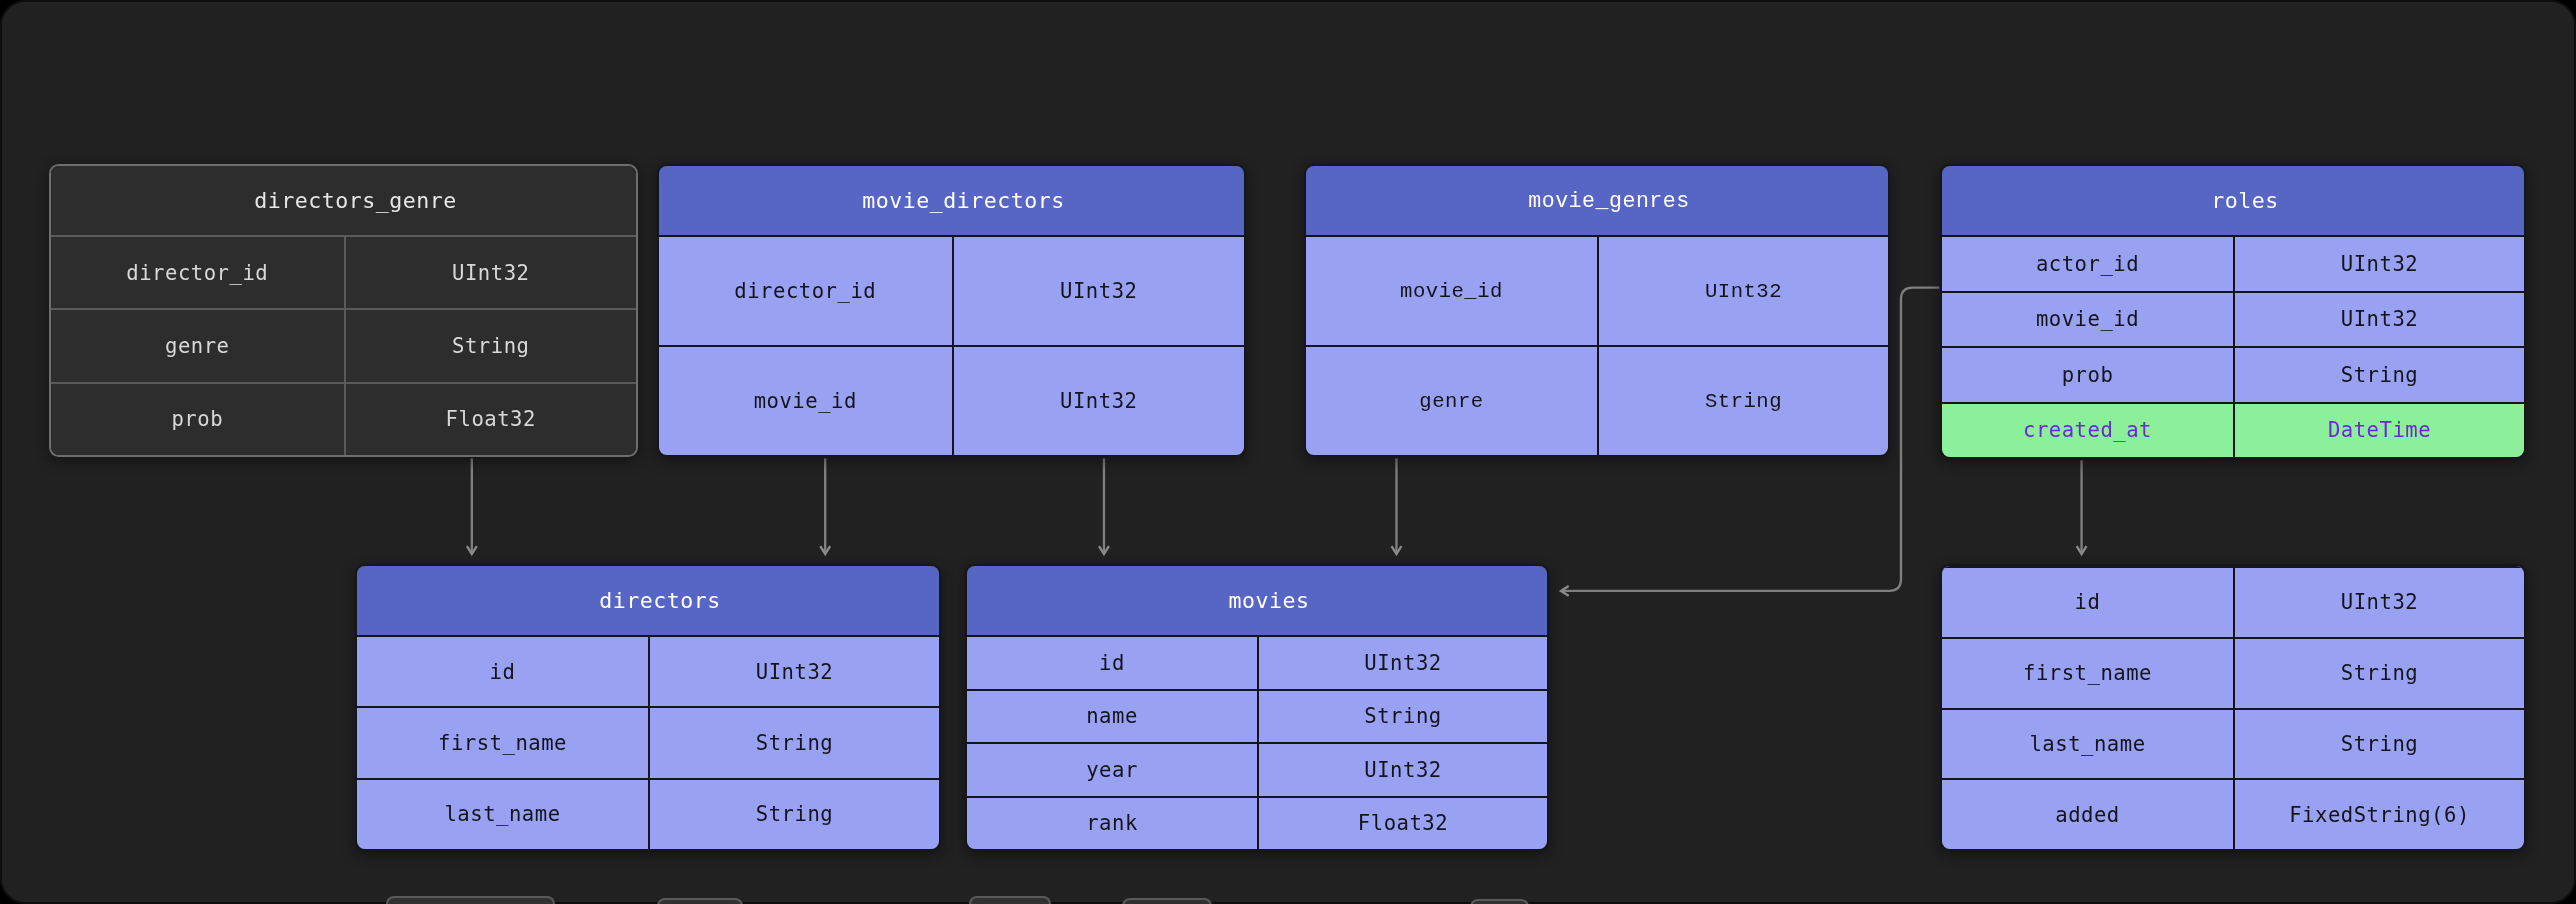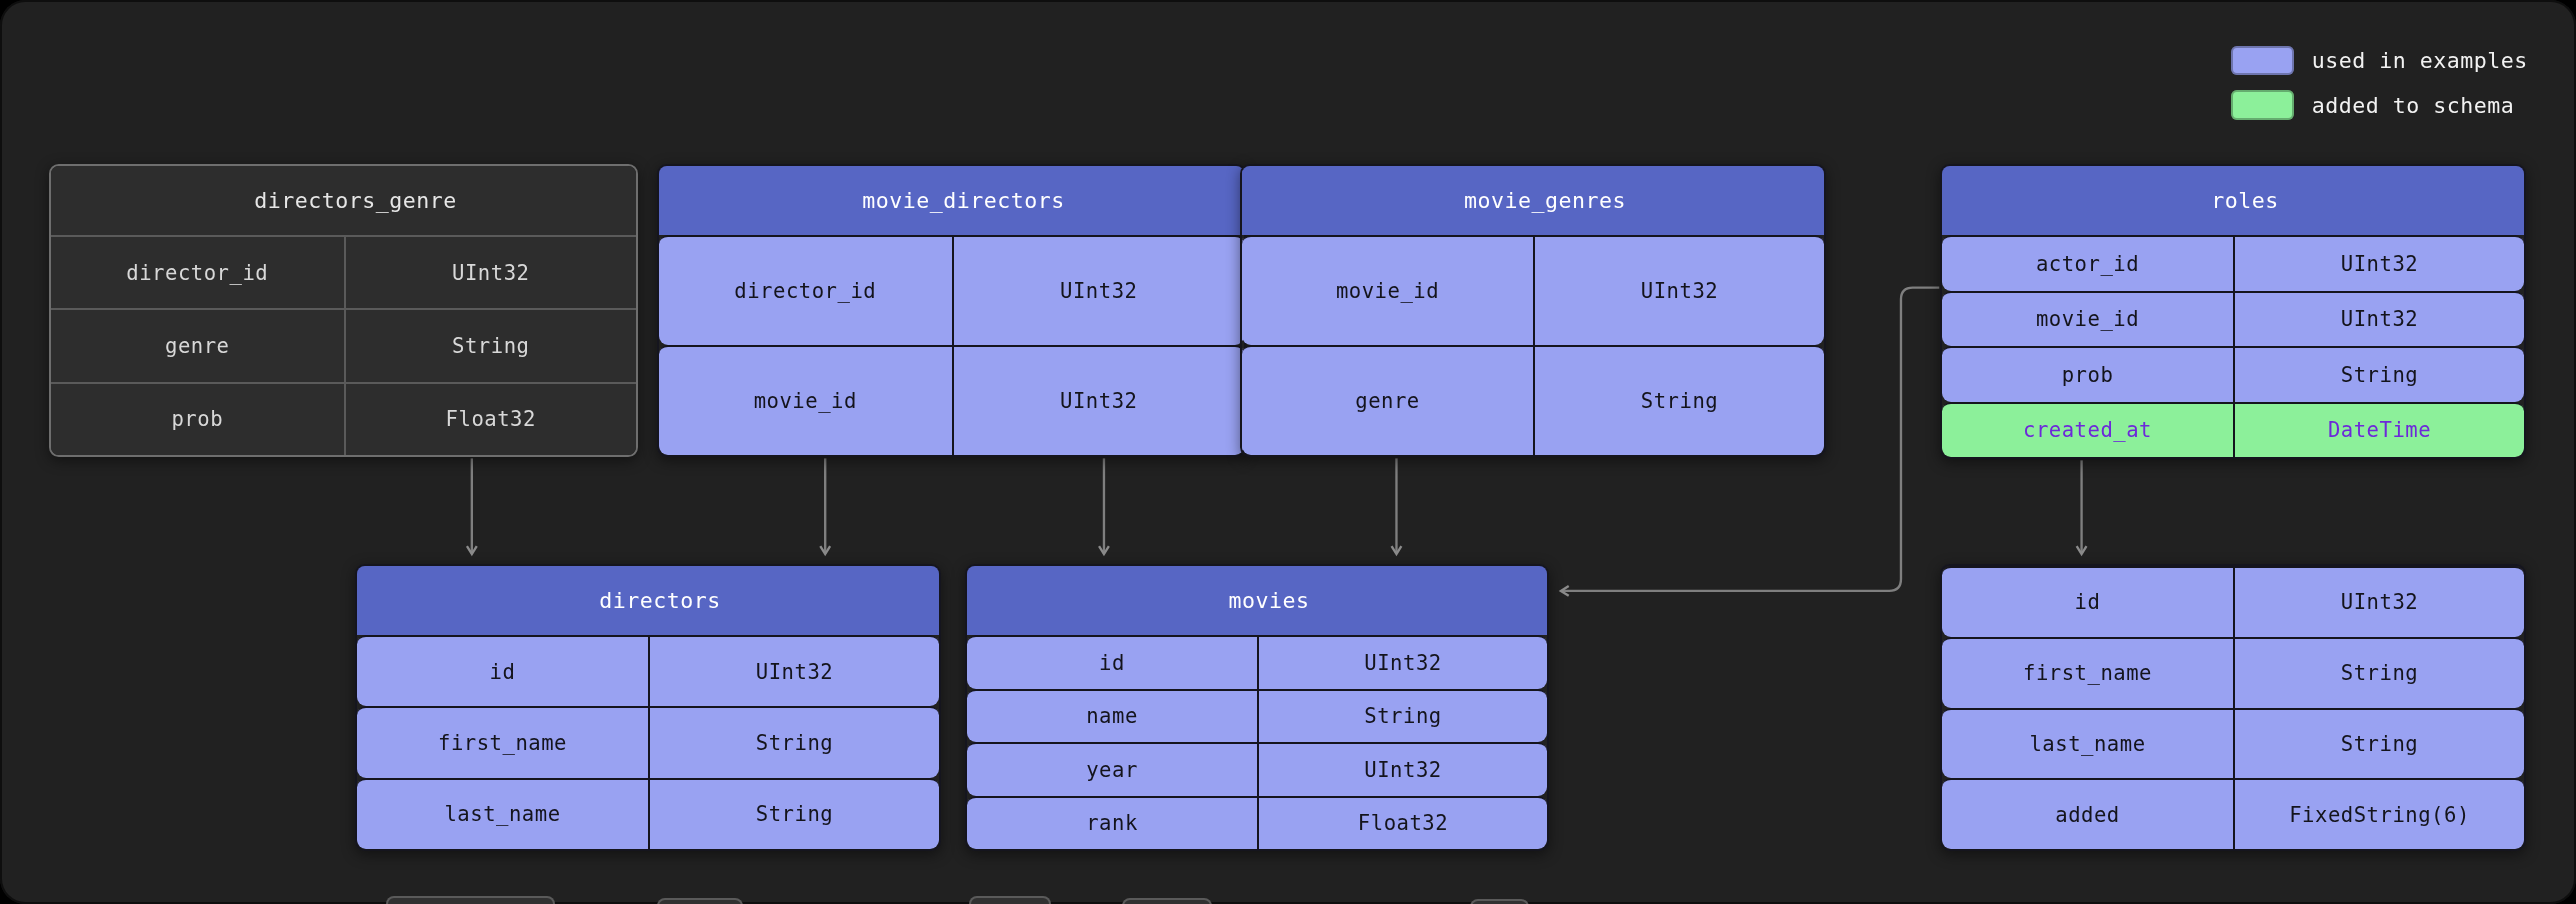--- a/index.html
+++ b/index.html
@@ -21,33 +21,33 @@
   .table{position:absolute;display:flex;flex-direction:column;border-radius:9.8px;
     overflow:hidden;box-shadow:0 3.9px 13.7px rgba(0,0,0,.45);}
   .thead{flex:0 0 69px;display:flex;align-items:center;justify-content:center;
     font-size:21.6px;letter-spacing:0.5px;padding-left:24px;}
   .trow{flex:1;display:flex;}
   .cell{width:50%;display:flex;align-items:center;justify-content:center;
     font-size:20.6px;letter-spacing:0.5px;}
 
   .blue{border:2px solid var(--dark-line);}
   .blue .thead{background:var(--header-blue);color:#ffffff;}
-  .blue .trow{background:var(--cell-blue);color:#14141c;border-top:2px solid var(--dark-line);border-radius:9px;}
+  .blue .trow{background:var(--cell-blue);color:#14141c;border-top:2px solid var(--dark-line);}
   .blue .cell.type{border-left:2px solid var(--dark-line);}
   .blue .trow.added{background:var(--added-green);color:#6d28d9;}
 
   .plain{border:2px solid #6e6e6e;}
   .plain .thead{background:var(--plain-bg);color:#e6e6e6;}
   .plain .trow{background:var(--plain-bg);color:#d8d8d8;border-top:2px solid var(--plain-line);}
   .plain .cell.type{border-left:2px solid var(--plain-line);}
 
   
   .pos-directors_genre{left:49px;top:164px;width:589px;height:293px;}
   .pos-movie_directors{left:657px;top:164px;width:589px;height:293px;}
-  .pos-movie_genres{left:1240px;top:164px;width:586px;height:293px;}
+  .pos-movie_genres{left:1304px;top:164px;width:586px;height:293px;font-family:Liberation Mono, monospace;}
   .pos-roles{left:1940px;top:164px;width:586px;height:295px;}
   .pos-directors{left:355px;top:564px;width:586px;height:287px;}
   .pos-movies{left:965px;top:564px;width:584px;height:287px;}
   .pos-actors{left:1940px;top:564px;width:586px;height:287px;}
 
   
   .legend{position:absolute;left:2231px;top:45px;display:flex;flex-direction:column;gap:13.7px;}
   .legend-row{display:flex;align-items:center;gap:17.7px;height:31px;}
   .swatch{width:63px;height:29.5px;border-radius:5.9px;box-shadow:inset 0 0 0 2px rgba(0,0,0,.28);}
   .swatch-blue{background:var(--cell-blue);}
@@ -80,30 +80,20 @@
     <g fill="none" stroke="#7f7f7f" stroke-width="2.4">
       <path d="M480 467 L480 564" marker-end="url(#arrow)"></path>
       <path d="M840 467 L840 564" marker-end="url(#arrow)"></path>
       <path d="M1124 467 L1124 564" marker-end="url(#arrow)"></path>
       <path d="M1422 467 L1422 564" marker-end="url(#arrow)"></path>
       <path d="M2120 469 L2120 564" marker-end="url(#arrow)"></path>
       <path d="M1975 293 L1948 293 Q1936 293 1936 305 L1936 590 Q1936 602 1924 602 L1590 602" marker-end="url(#arrow)"></path>
     </g>
   </svg>
 
-  <div class="legend">
-    <div class="legend-row">
-      <span class="swatch swatch-blue"></span>
-      <span class="legend-label">used in examples</span>
-    </div>
-    <div class="legend-row">
-      <span class="swatch swatch-green"></span>
-      <span class="legend-label">added to schema</span>
-    </div>
-  </div>
 
   <div id="tables">
       <div class="table plain pos-directors_genre">
         <div class="thead">directors_genre</div>
         <div class="trow">
           <div class="cell name">director_id</div>
           <div class="cell type">UInt32</div>
         </div>
         <div class="trow">
           <div class="cell name">genre</div>

